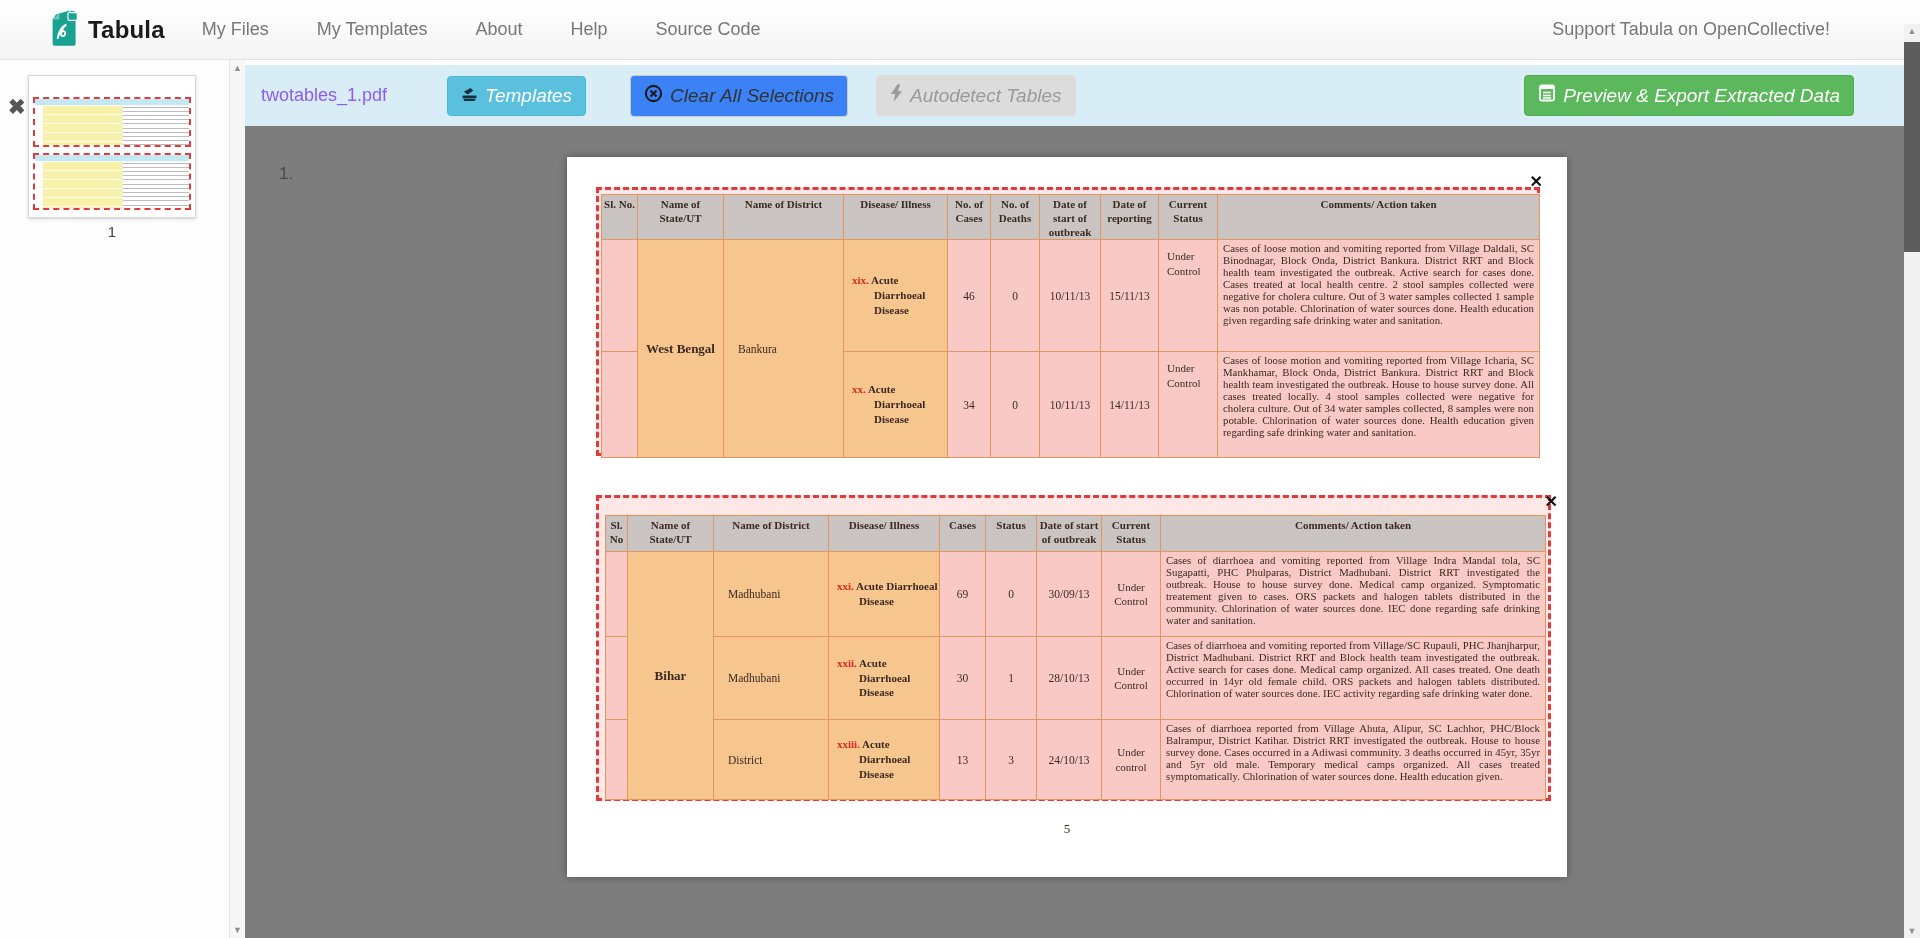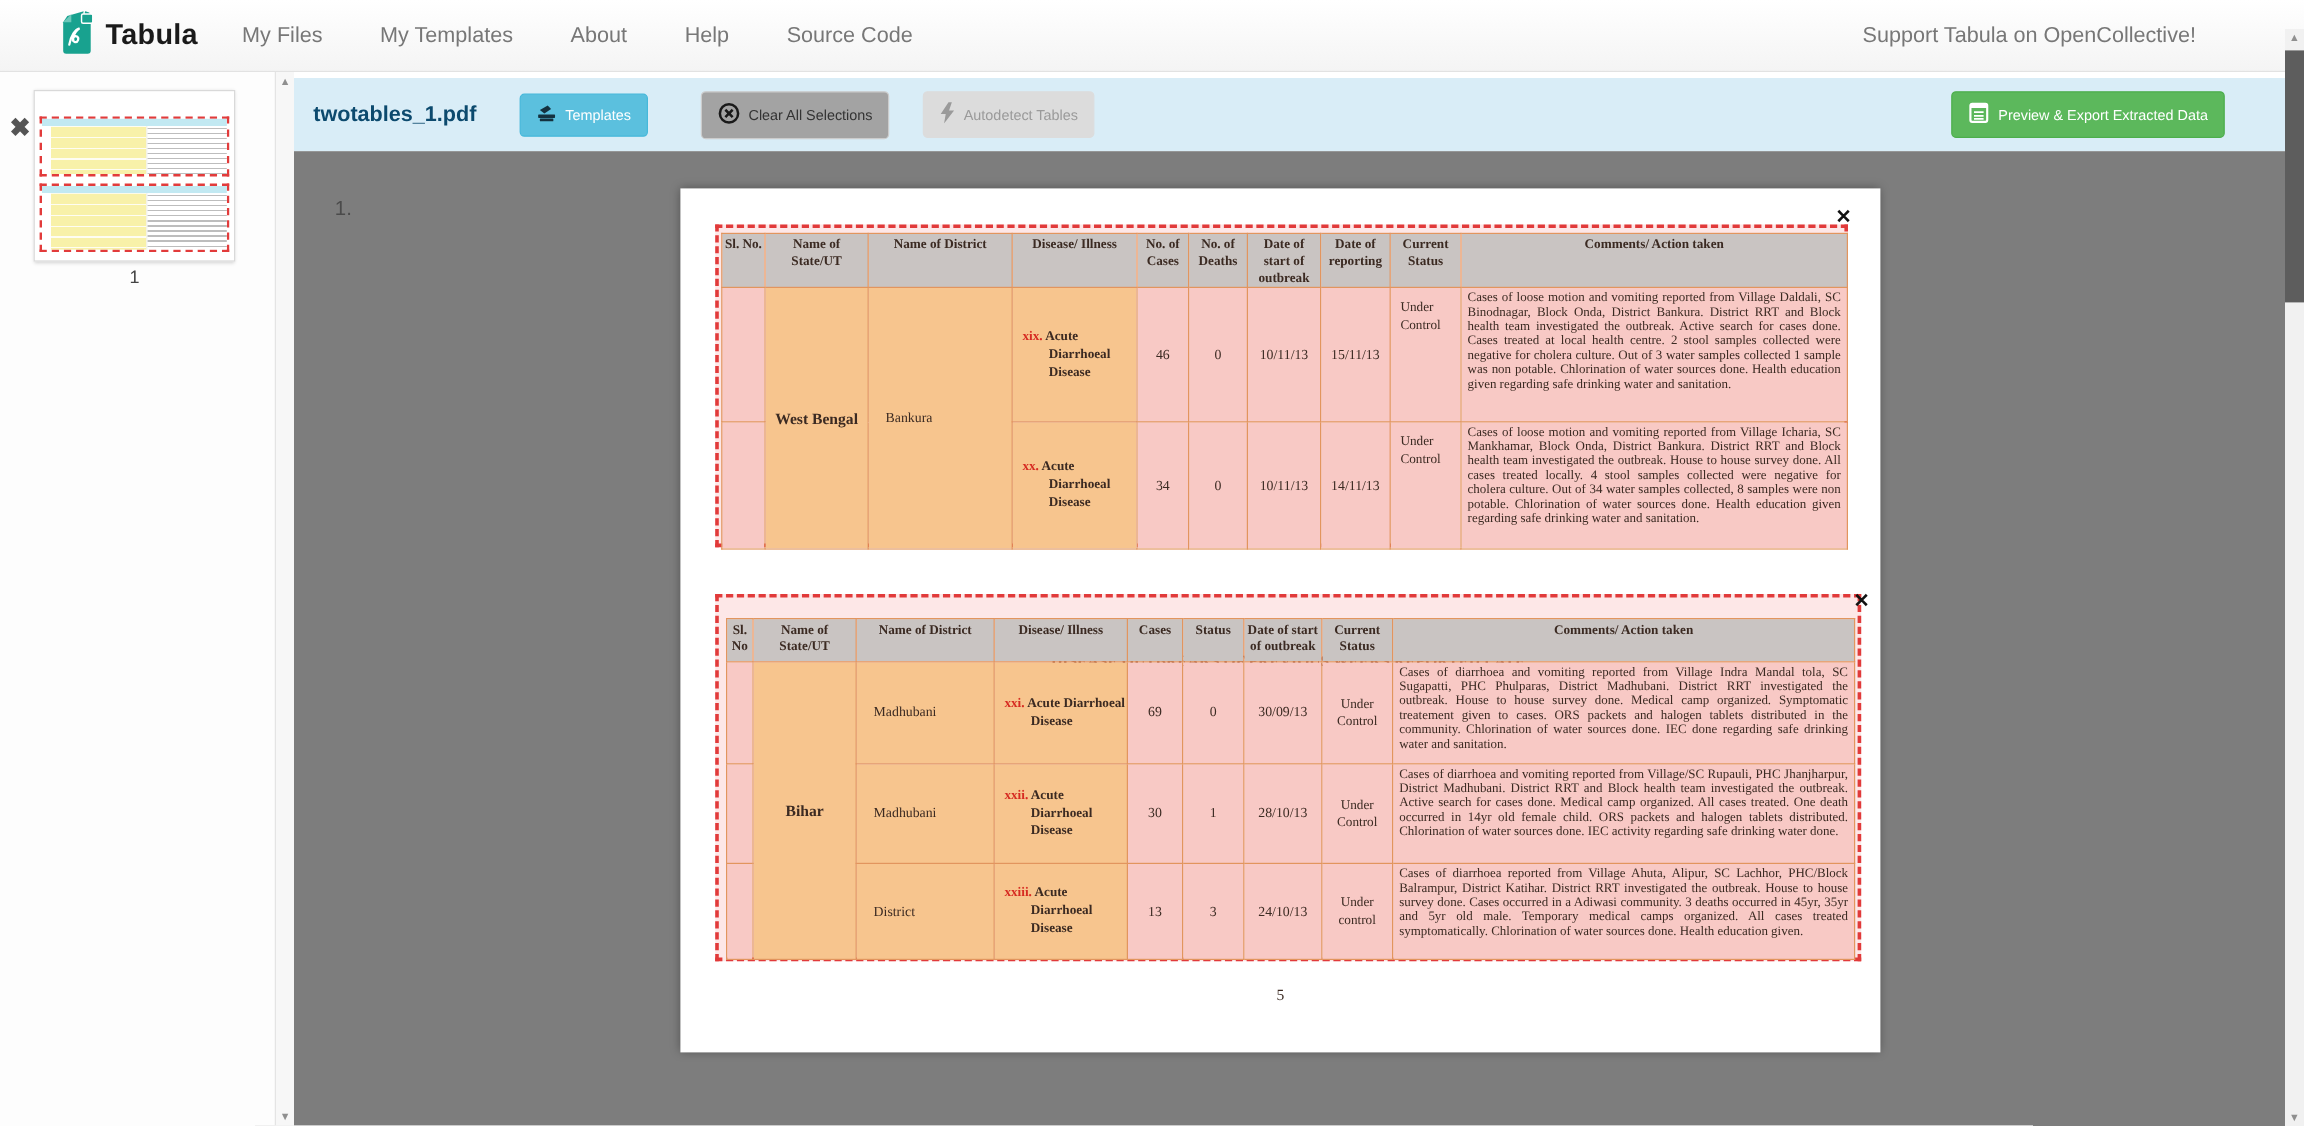--- a/index.html
+++ b/index.html
@@ -34,25 +34,25 @@
       linear-gradient(to right,#ffffff 0 9%, #f8f1a9 9% 100%); border-right:1px solid #eee; }
   .t-right { flex:1; background:repeating-linear-gradient(to bottom,#ffffff 0 1.6px, #bdbdbd 1.6px 2.6px, #ffffff 2.6px 4.2px); }
   .thumb-pagenum { position:absolute; left:28px; top:163px; width:168px; text-align:center; font-size:15px; color:#444; }
   .side-scroll { position:absolute; right:0; top:0; bottom:0; width:16px; background:#f7f7f7; border-left:1px solid #e4e4e4; }
   .side-scroll .arr-up { position:absolute; top:3px; left:0; width:100%; text-align:center; font-size:9px; color:#8f8f8f; cursor:pointer; }
   .side-scroll .arr-dn { position:absolute; bottom:3px; left:0; width:100%; text-align:center; font-size:9px; color:#8f8f8f; cursor:pointer; }
 
   
   .toolbar { height:61px; margin-top:5px; background:#d9edf7; display:flex; align-items:center;
              padding:0 66px 0 16px; flex:none; }
-  .filename { font-size:18px; color:#0c4a6e; margin-right:36px;font-weight:bold; }
-  .btn { display:inline-flex; align-items:center; gap:7px; font-size:12px; border-radius:4px;
-         padding:8px 13px; cursor:pointer; border:1px solid transparent; font-family:inherit; }
+  .filename { font-size:18px; color:#8b5cf6; margin-right:60px; }
+  .btn { display:inline-flex; align-items:center; gap:7px; font-size:19px; border-radius:4px;
+         padding:8px 13px; cursor:pointer; border:1px solid transparent; font-family:inherit;font-style:italic; }
   .btn-templates { background:#5bc0de; border-color:#46b8da; color:#fff; margin-right:44px; }
-  .btn-clear { background:#a3a3a3; border-color:#ccc; color:#333; margin-right:28px; }
+  .btn-clear { background:#3b82f6; border-color:#ccc; color:#333; margin-right:28px; }
   .btn-auto { background:#dcdcdc; border-color:#dcdcdc; color:#9a9a9a; cursor:default; }
   .btn-export { background:#5cb85c; border-color:#4cae4c; color:#fff; margin-left:auto; }
 
   
   .viewer { flex:1; background:#7d7d7d; position:relative; overflow:hidden; }
   .ordinal { position:absolute; left:34px; top:38px; font-size:17px; color:#4b4b4b; }
   .pdf-page { position:absolute; left:322px; top:31px; width:1000px; height:720px; background:#fff;
               box-shadow:0 0 8px rgba(0,0,0,.35); cursor:crosshair; }
   .pdf-pagenum { position:absolute; left:0; top:664px; width:100%; text-align:center;
                  font-family:"Liberation Serif",serif; font-size:13px; color:#3b2a22; }

